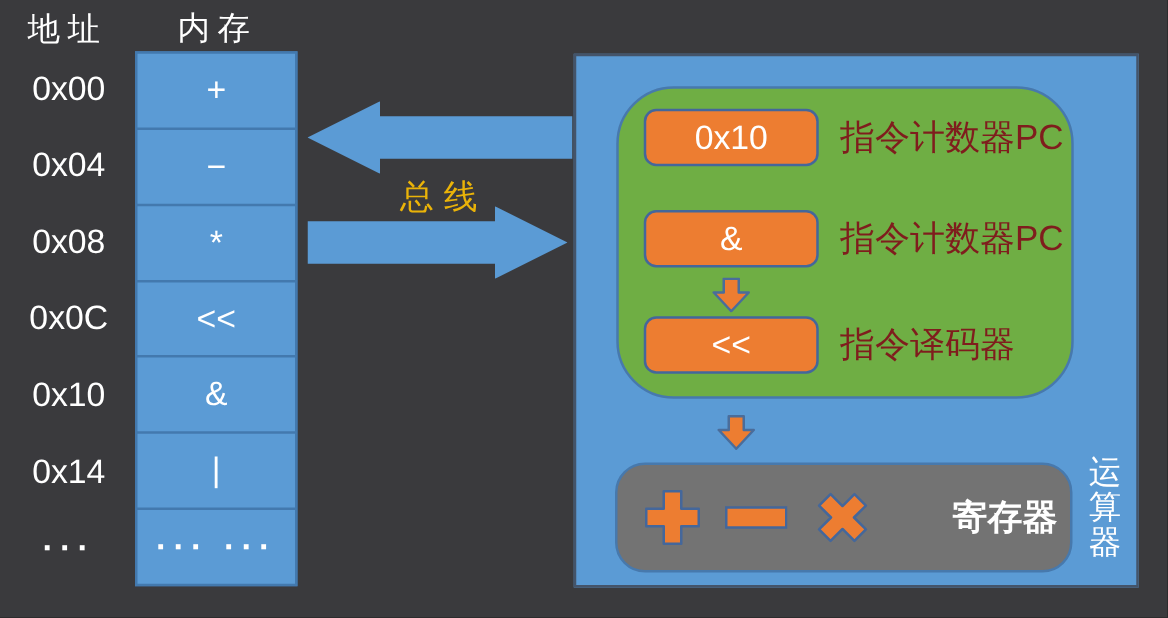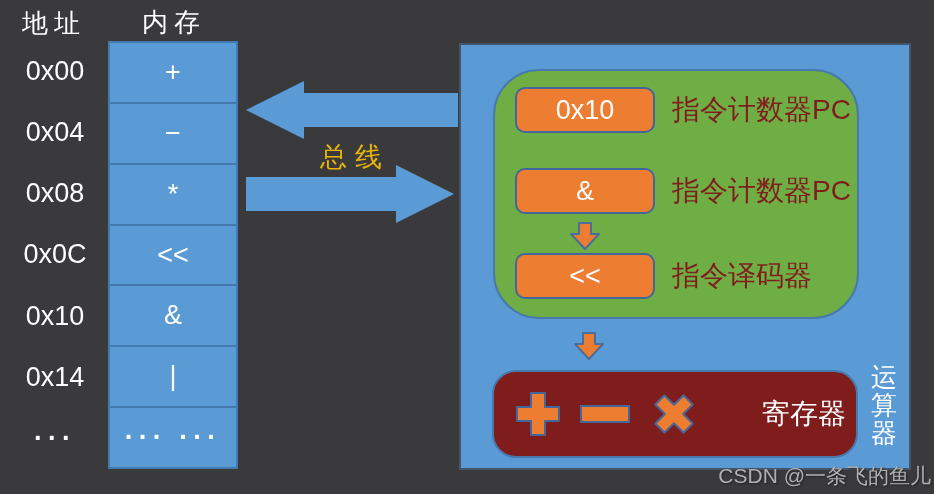--- a/index.html
+++ b/index.html
@@ -28,23 +28,23 @@
     border:2px solid #44546a;box-sizing:border-box;}
   .ctrl-box{position:absolute;left:32px;top:24px;width:366px;height:250px;background:#6fae44;
     border:2px solid #4779ad;border-radius:46px;box-sizing:border-box;}
   .ctrl-row{position:absolute;left:20px;height:46px;display:flex;align-items:center;}
   .op-box{width:140px;height:46px;background:#ed7d31;border:2px solid #44679b;border-radius:10px;
     color:#fff;font-size:27px;display:flex;align-items:center;justify-content:center;box-sizing:border-box;flex:none;}
   .ctrl-label{margin-left:17px;color:#7f1d1d;font-size:28px;white-space:nowrap;}
   .sm-arrow{position:absolute;}
   .vert-label{position:absolute;width:30px;color:#fff;font-size:26px;line-height:28px;
     word-break:break-all;text-align:center;}
-  .alu-box{position:absolute;left:31px;top:325px;width:366px;height:88px;background:#7f1d1d;
+  .alu-box{position:absolute;left:31px;top:325px;width:366px;height:88px;background:#737373;
     border:2px solid #4779ad;border-radius:24px;box-sizing:border-box;
-    display:flex;align-items:center;padding-left:22px;gap:20px;}
+    display:flex;align-items:center;padding-left:22px;gap:20px;font-weight:bold;}
   .alu-label{margin-left:44px;color:#fff;font-size:28px;white-space:nowrap;}
   .op-icon{flex:none;}
 
   .watermark{position:absolute;right:3px;bottom:4px;color:#b0b0b3;font-size:21px;
     text-shadow:1px 1px 2px #232323;white-space:nowrap;}
 </style>
 </head>
 <body>
 
 <div class="canvas">
@@ -118,14 +118,13 @@
         <g transform="translate(24,23) rotate(45)">
           <polygon points="-6.5,-20 6.5,-20 6.5,-6.5 20,-6.5 20,6.5 6.5,6.5 6.5,20 -6.5,20 -6.5,6.5 -20,6.5 -20,-6.5 -6.5,-6.5" fill="#ed7d31" stroke="#44679b" stroke-width="2" stroke-linejoin="round"></polygon>
         </g>
       </svg>
       <div class="alu-label">寄存器</div>
     </div>
 
     <div class="vert-label" style="left:408px;top:318px">运算器</div>
   </div>
 
-  <div class="watermark">CSDN @一条飞的鱼儿</div>
 </div>
 
 </body></html>

